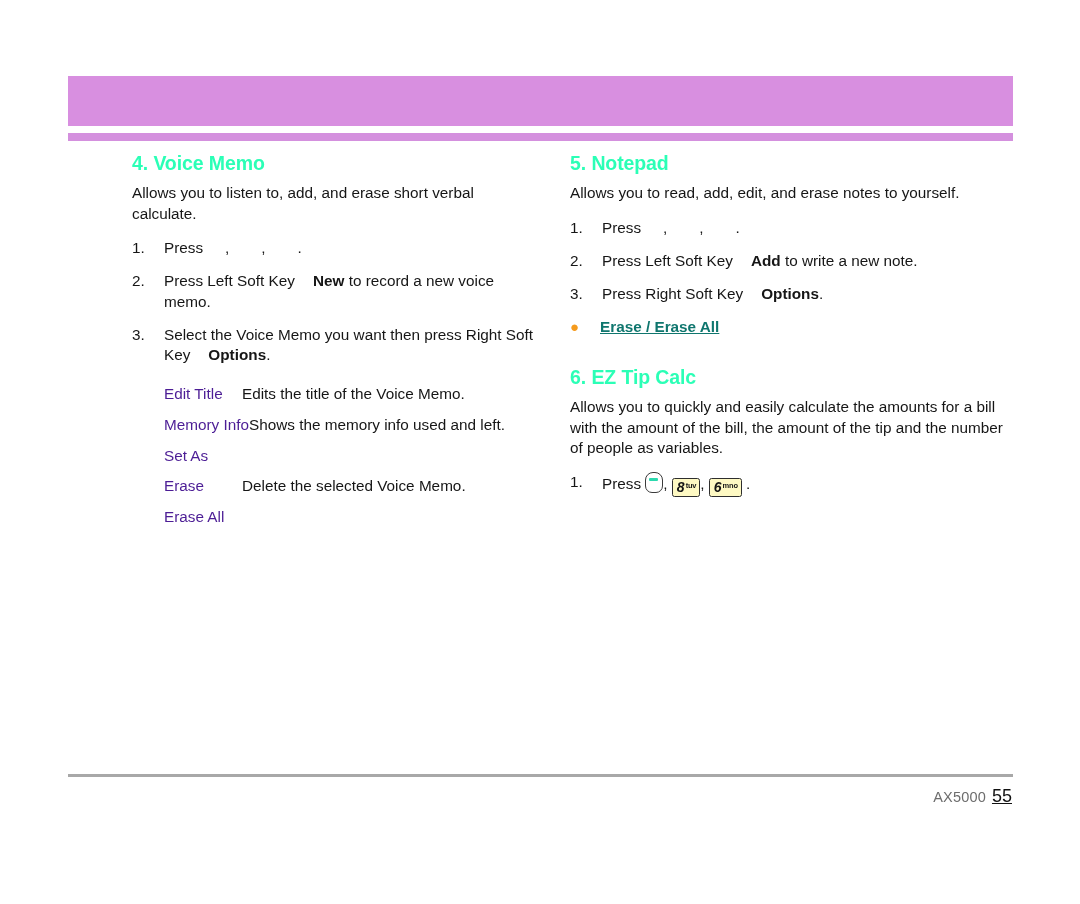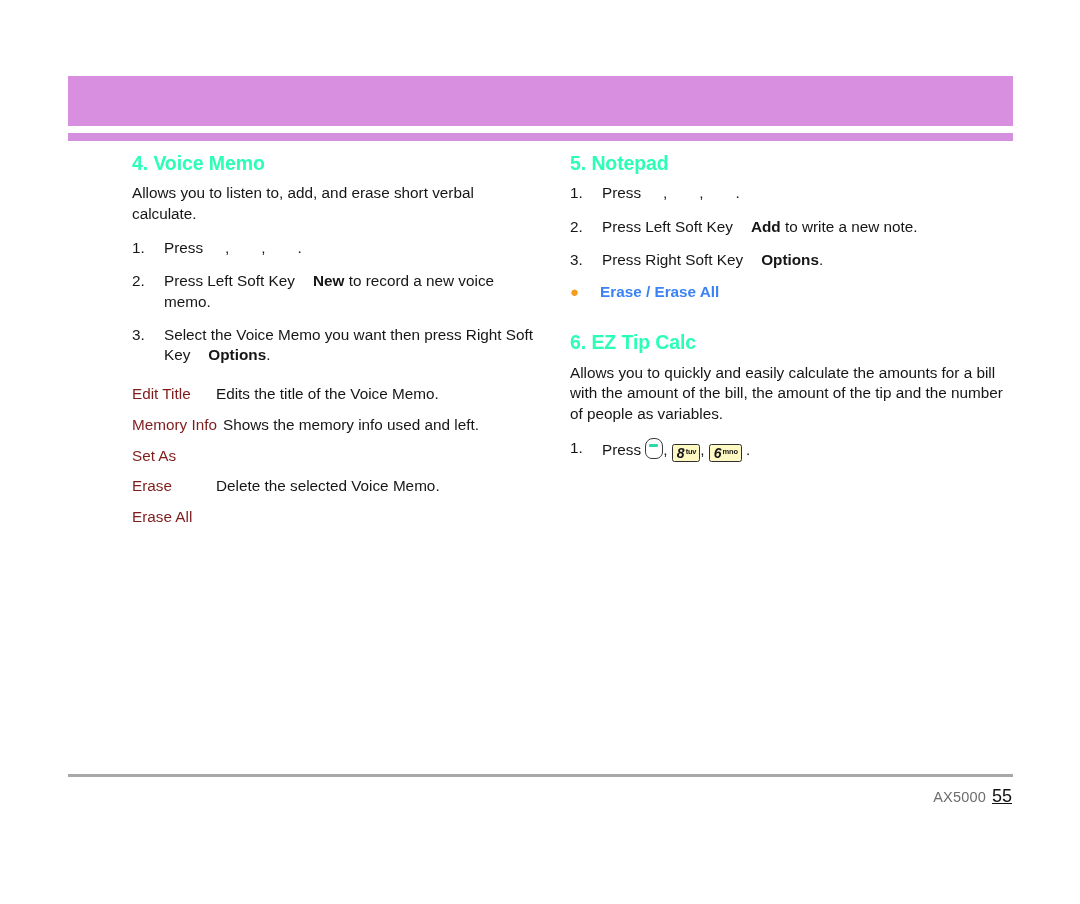--- a/index.html
+++ b/index.html
@@ -141,25 +141,25 @@
     margin-top: 18px;
   }
   .defrow {
     display: flex;
     align-items: baseline;
     margin-bottom: 11px;
     font-size: 15.3px;
     line-height: 1.3;
   }
   .defterm {
-    color: #7f1d1d;
+    color: #4c1d95;
     flex: 0 0 auto;
     min-width: 78px;
-    padding-right: 6px;
     white-space: nowrap;
+    margin-left: 32px;
   }
   .defdesc {
     color: #161616;
     flex: 1 1 auto;
   }
 
   
   .bullet-row {
     display: flex;
     align-items: baseline;
@@ -169,21 +169,22 @@
   }
   .bullet-dot {
     flex: 0 0 auto;
     width: 30px;
     color: #f59b1e;
     font-size: 15px;
     line-height: 1;
   }
   .bullet-text {
     font-weight: bold;
-    color: #3b82f6;
+    color: #0f766e;
+    text-decoration: underline;
   }
 
   
   .footer-rule {
     position: absolute;
     left: 68px;
     top: 774px;
     width: 945px;
     height: 3px;
     background: #a8a8a8;
@@ -252,20 +253,21 @@
       <div class="defrow">
         <span class="defterm">Erase All</span>
       </div>
     </div>
   </div>
 
   <div class="col col-right">
 
     <h2 class="sec-head">5. Notepad</h2>
 
+    <p class="intro">Allows you to read, add, edit, and erase notes to yourself.</p>
 
     <div class="step">
       <span class="num">1.</span><span>Press</span><span class="keygap"></span><span>,</span><span class="keygap-wide"></span><span>,</span><span class="keygap-wide"></span><span>.</span>
     </div>
 
     <div class="step">
       <span class="num">2.</span><span>Press Left Soft Key</span><span class="softgap"></span><b>Add</b><span> to write a new note.</span>
     </div>
 
     <div class="step">

